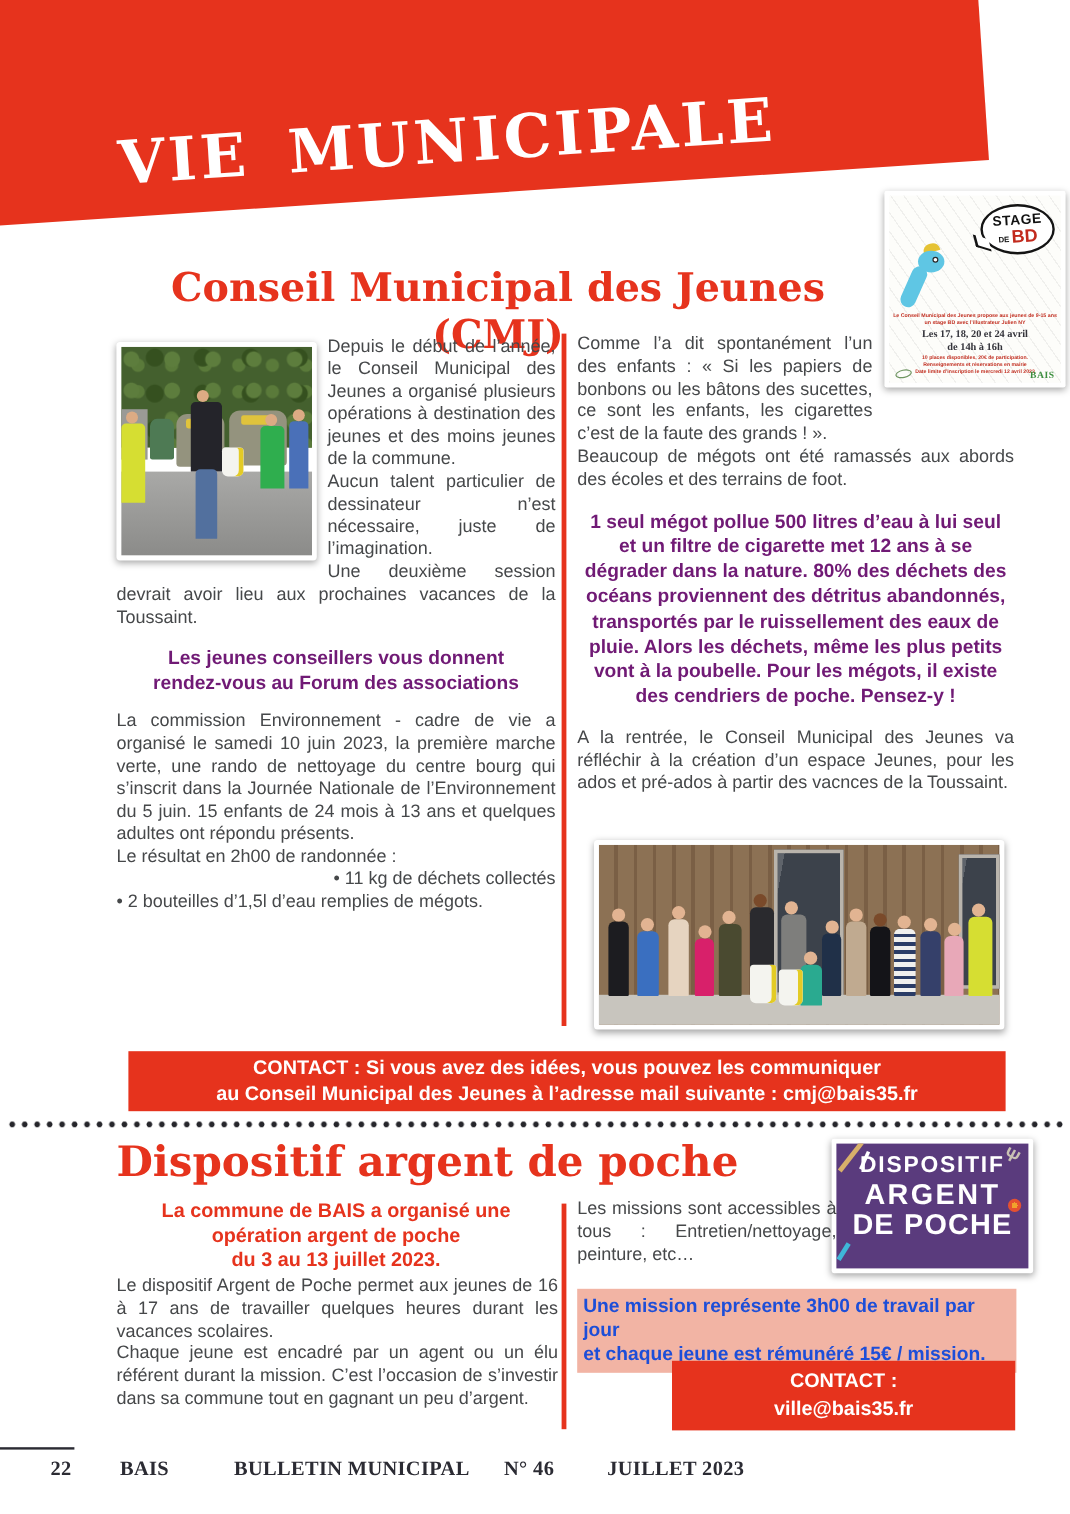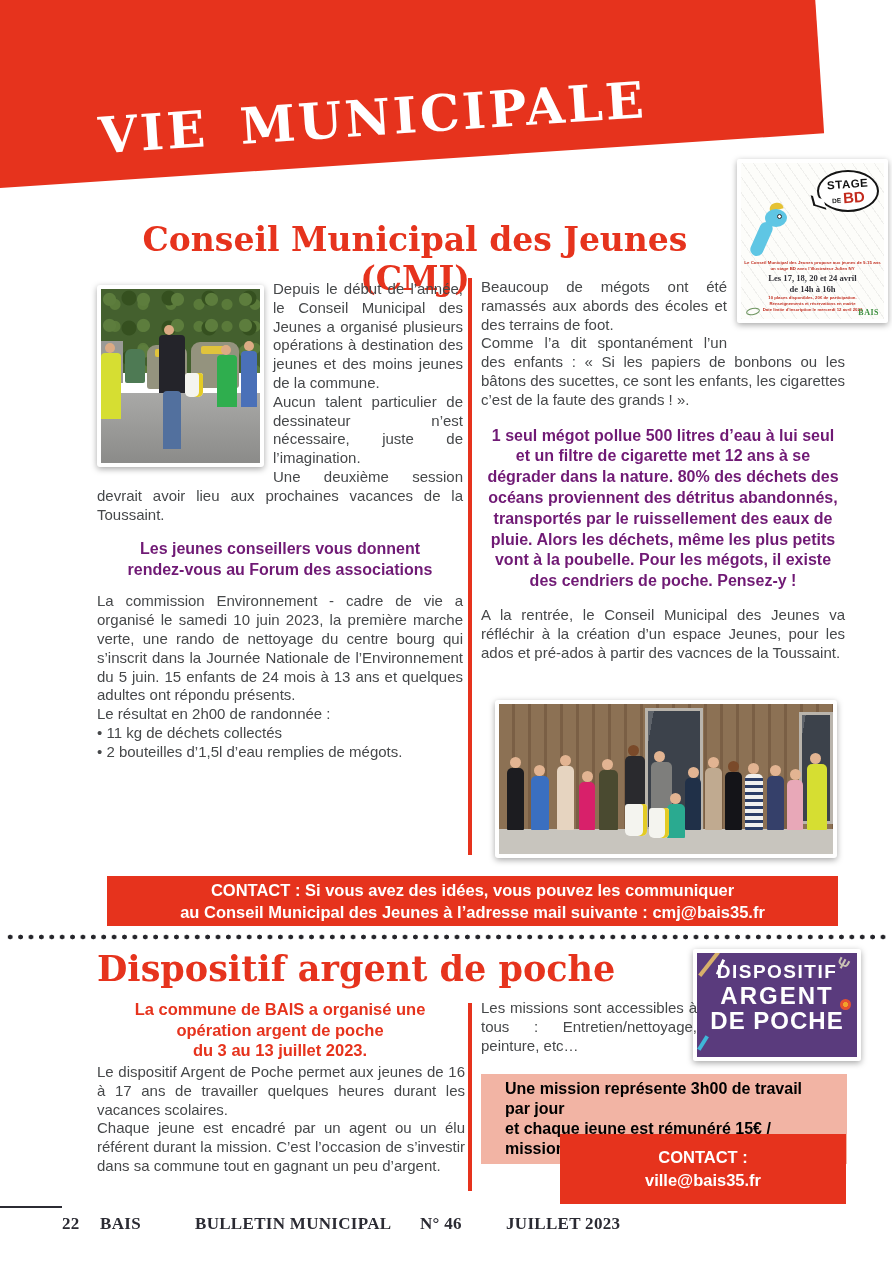--- a/index.html
+++ b/index.html
@@ -120,31 +120,31 @@
   .ap-slash { position:absolute; left:22px; top:6px; width:3px; height:16px; background:#fff; transform:rotate(24deg); }
   .ap-fork { position:absolute; right:8px; top:2px; color:#c9c2b4; font-size:15px; transform:rotate(28deg); }
   .ap-flower { position:absolute; right:6px; top:46px; width:11px; height:11px; border-radius:50%;
            background:radial-gradient(circle, #f0a22c 0 32%, #e55030 32% 100%); }
   .ap-pencil { position:absolute; left:4px; bottom:6px; width:4px; height:16px; background:#3fb6d8; transform:rotate(32deg); }
 
   .adp-high { position:absolute; left:97px; top:999px; width:366px; color:#e6331d;
            font-weight:bold; font-size:16.5px; line-height:20.5px; text-align:center; }
   .adp-left { left:97px; top:1063px; width:368px; }
   .adp-right { left:481px; top:999px; width:216px; }
-  .pink-box { position:absolute; left:481px; top:1074px; width:366px; padding:5px 24px;
-           background:#f2b4a4; color:#000000; font-weight:bold; font-size:16px; line-height:20px; }
-  .contact-box { position:absolute; left:560px; top:1134px; width:286px; height:70px;
+  .pink-box { position:absolute; left:481px; top:1074px; width:366px; padding:5px 5px;
+           background:#f2b4a4; color:#1d4ed8; font-weight:bold; font-size:16px; line-height:20px; }
+  .contact-box { position:absolute; left:560px; top:1134px; width:286px; height:58px;
            background:#e6331d; color:#fff; font-weight:bold; font-size:16.5px; line-height:23px;
            display:flex; flex-direction:column; align-items:center; justify-content:center; text-align:center; }
 
   
   .footer-line { position:absolute; left:0; top:1206px; width:62px; height:2px; background:#2b2b33; }
   .footer span { position:absolute; top:1214px; font-family:"Liberation Serif", serif;
            font-weight:bold; color:#2b2b33; font-size:17px; letter-spacing:.3px; }
-  .f-pg   { left:42px;margin-left:20px; }
+  .f-pg   { left:42px; }
   .f-city { left:100px; }
   .f-bul  { left:195px; }
   .f-iss  { left:420px; }
   .f-date { left:506px; }
 </style>
 </head>
 <body>
 
 <div class="page">
 
@@ -214,30 +214,30 @@
     <div class="spacer-l"></div>
     <p>Depuis le début de l’année, le Conseil Municipal des Jeunes a organisé plusieurs opérations à destination des jeunes et des moins jeunes de la commune.</p>
     <p>Aucun talent particulier de dessinateur n’est nécessaire, juste de l’imagination.</p>
     <p>Une deuxième session devrait avoir lieu aux prochaines vacances de la Toussaint.</p>
     <div class="red-center">
       <span>Les jeunes conseillers vous donnent</span><br>
       <span>rendez-vous au Forum des associations</span>
     </div>
     <p>La commission Environnement - cadre de vie a organisé le samedi 10 juin 2023, la première marche verte, une rando de nettoyage du centre bourg qui s’inscrit dans la Journée Nationale de l’Environnement du 5 juin. 15 enfants de 24 mois à 13 ans et quelques adultes ont répondu présents.</p>
     <p>Le résultat en 2h00 de randonnée :</p>
-    <p style="text-align:left;">• 11 kg de déchets collectés</p>
+    <p style="text-align:right;">• 11 kg de déchets collectés</p>
     <p style="text-align:left;">• 2 bouteilles d’1,5l d’eau remplies de mégots.</p>
   </div>
 
   <div class="vdivider d1"></div>
 
   <div class="col right-col">
     <div class="spacer-r"></div>
+    <p>Comme l’a dit spontanément l’un des enfants : « Si les papiers de bonbons ou les bâtons des sucettes, ce sont les enfants, les cigarettes c’est de la faute des grands ! ».</p>
     <p>Beaucoup de mégots ont été ramassés aux abords des écoles et des terrains de foot.</p>
-    <p>Comme l’a dit spontanément l’un des enfants : « Si les papiers de bonbons ou les bâtons des sucettes, ce sont les enfants, les cigarettes c’est de la faute des grands ! ».</p>
     <div class="red-center">1 seul mégot pollue 500 litres d’eau à lui seul et un filtre de cigarette met 12 ans à se dégrader dans la nature. 80% des déchets des océans proviennent des détritus abandonnés, transportés par le ruissellement des eaux de pluie. Alors les déchets, même les plus petits vont à la poubelle. Pour les mégots, il existe des cendriers de poche. Pensez-y !</div>
     <p>A la rentrée, le Conseil Municipal des Jeunes va réfléchir à la création d’un espace Jeunes, pour les ados et pré-ados à partir des vacnces de la Toussaint.</p>
   </div>
 
   <div class="photo photo2">
     <div class="scene">
       <div class="wood"></div>
       <div class="door" style="left:146px;top:4px;width:58px;height:122px;"></div>
       <div class="door" style="left:300px;top:8px;width:34px;height:112px;"></div>
       <div class="gravel"></div>

